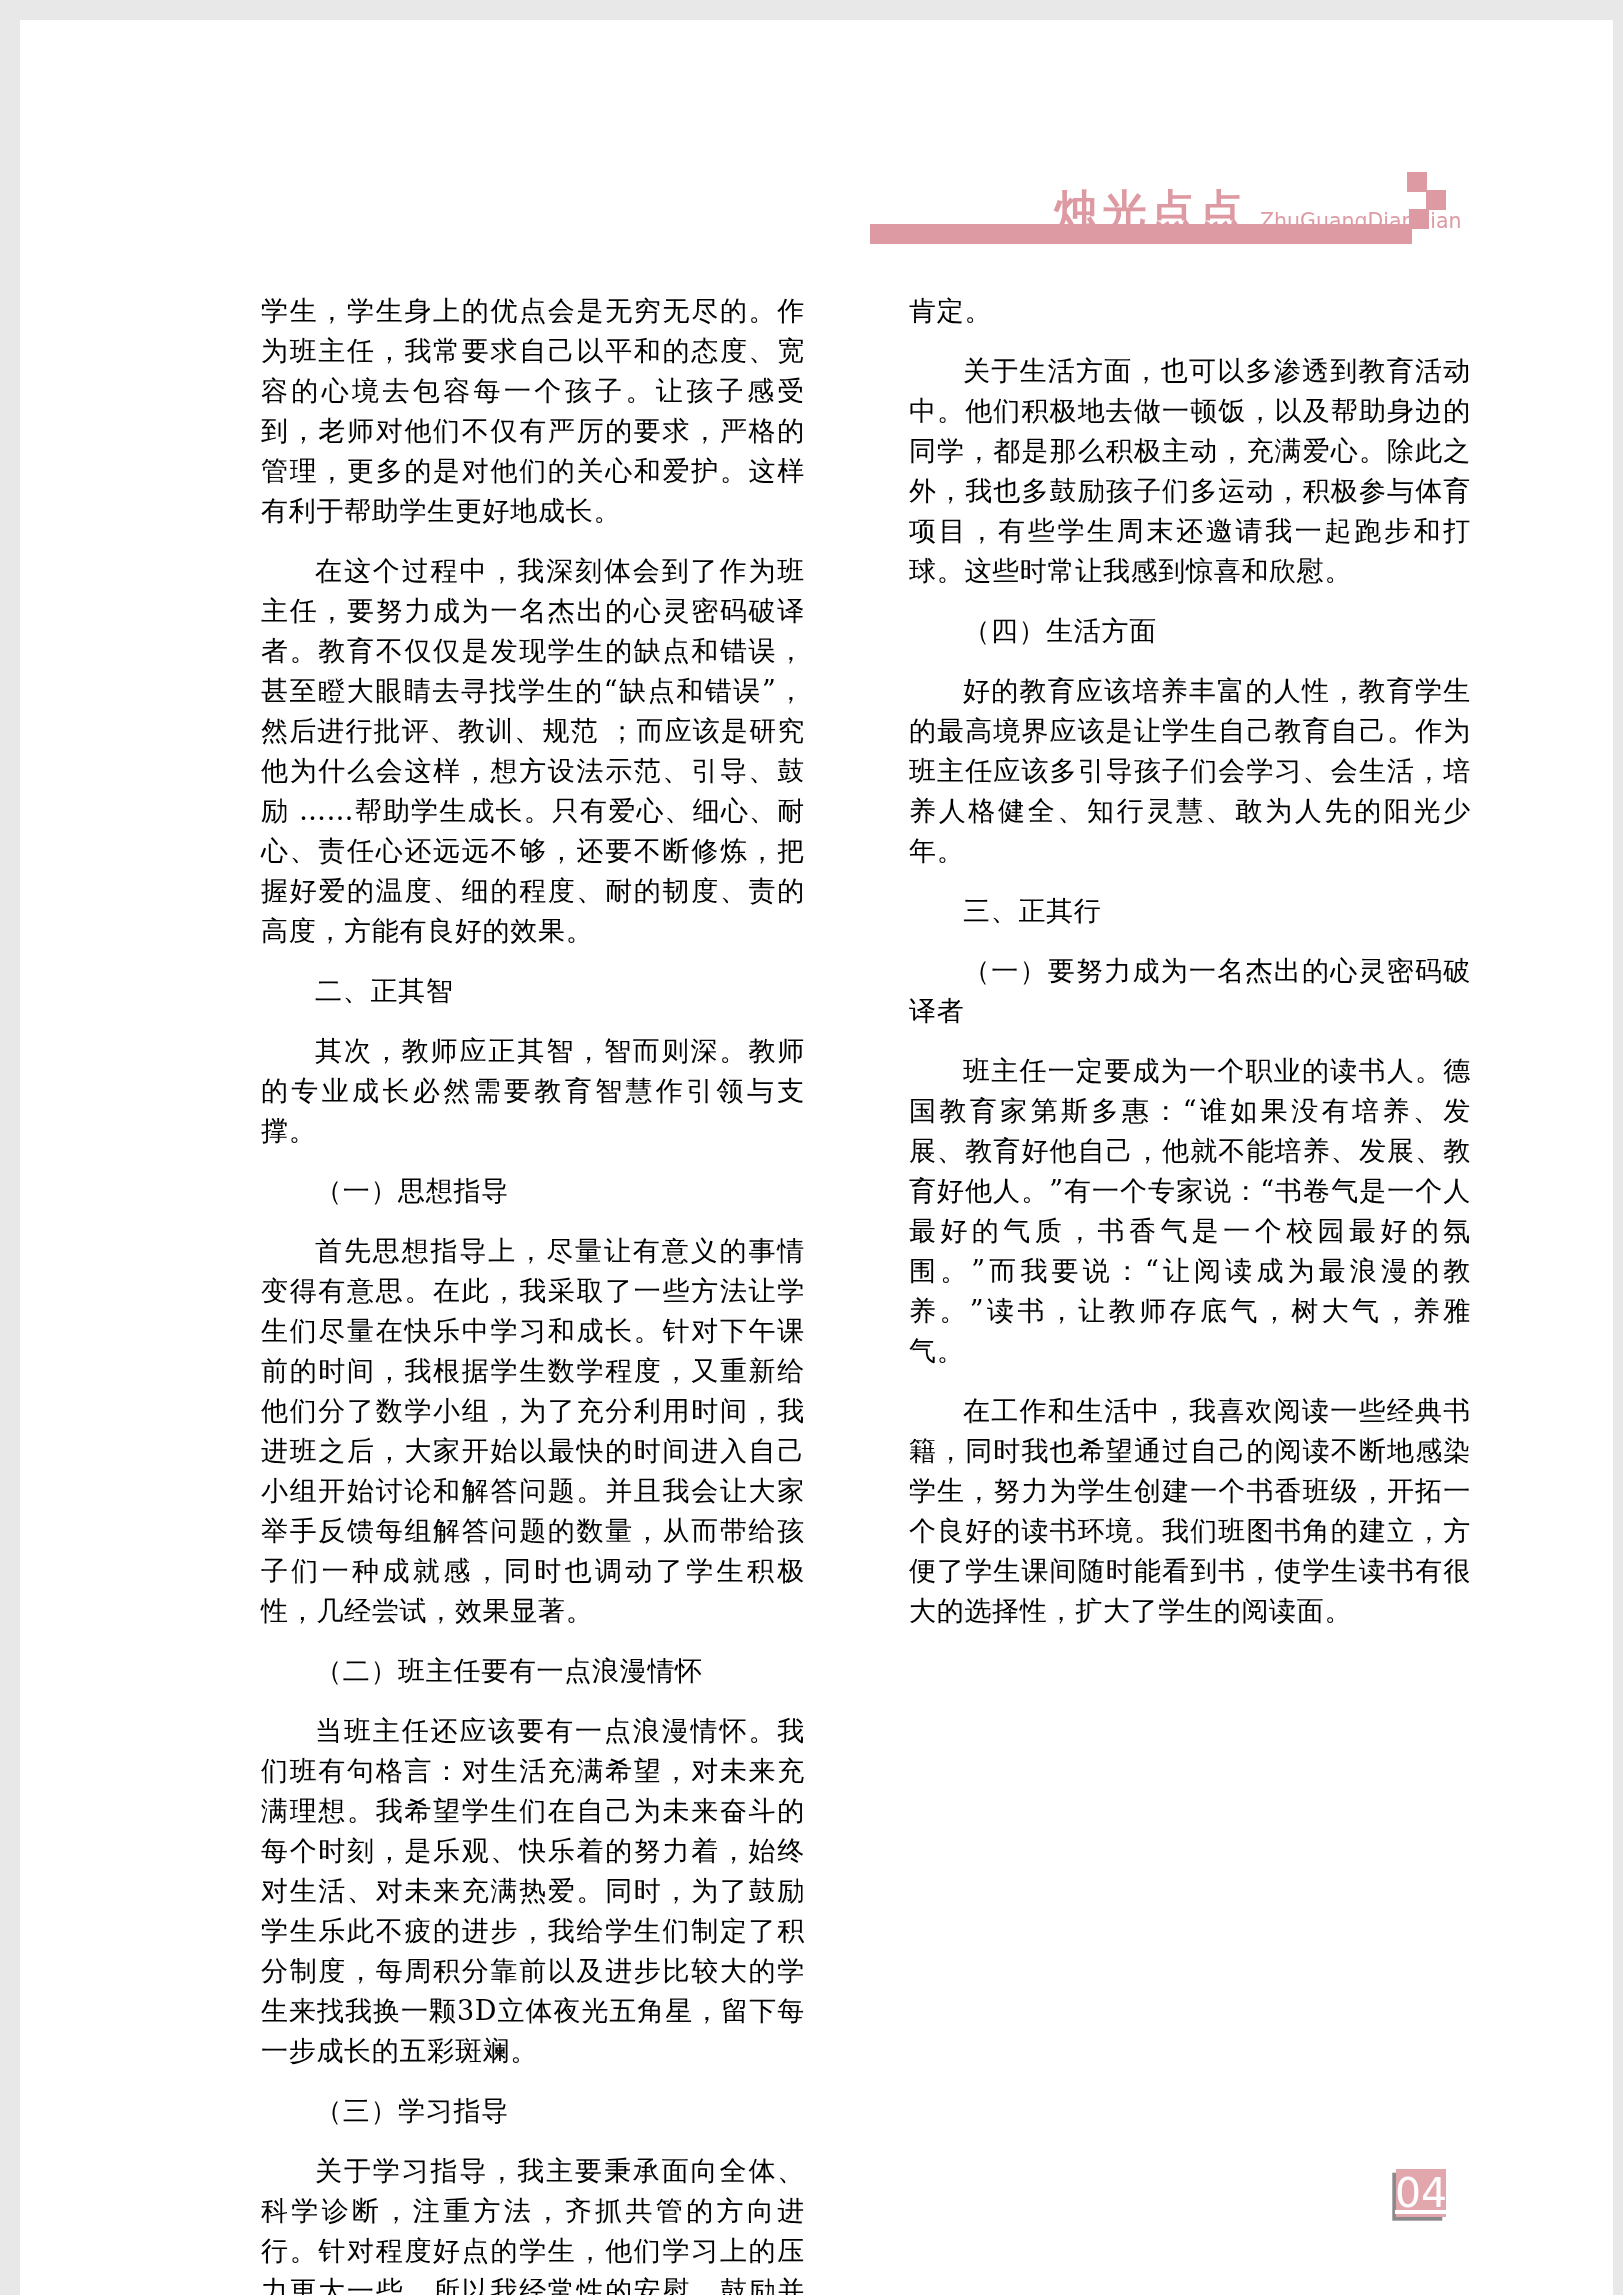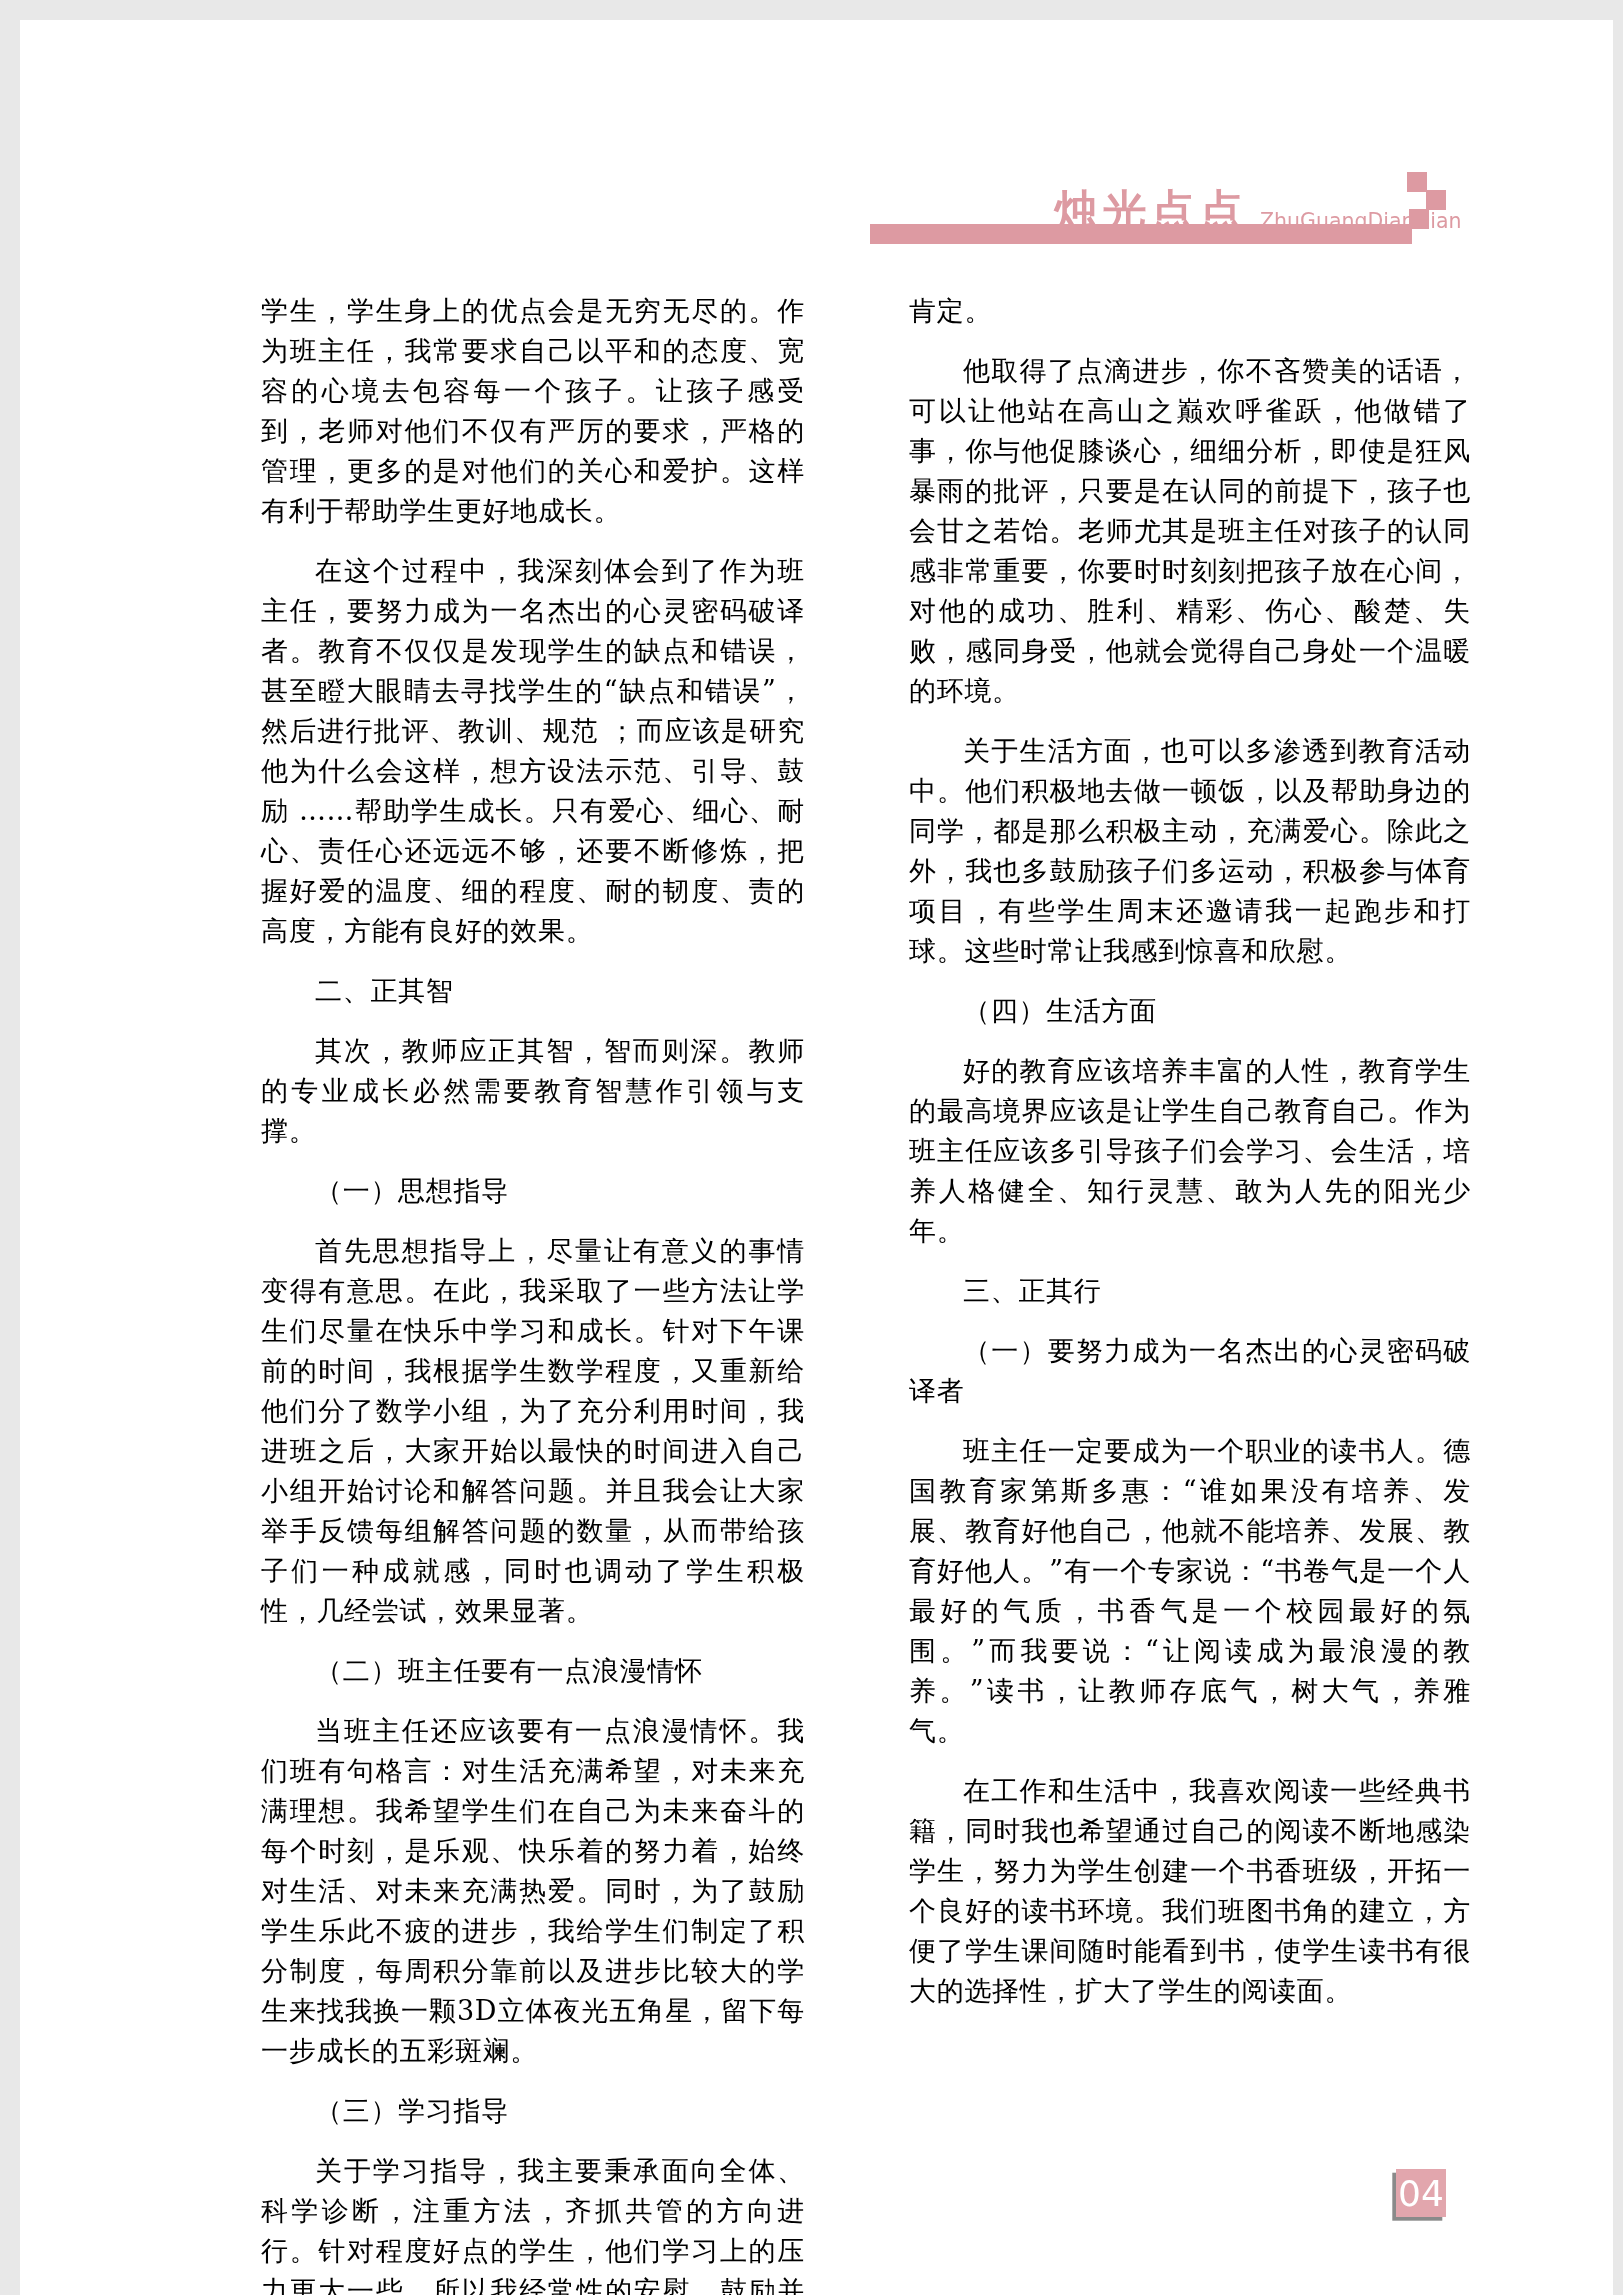--- a/index.html
+++ b/index.html
@@ -68,22 +68,22 @@
   .col p.indent{text-indent:2em;}
 
   
   .page-badge{
     position:absolute;left:1376px;top:2149px;
     width:50px;height:48px;
     background:var(--badge-bg);
     box-shadow:-3.7px 3.7px 0 var(--badge-shadow);
     color:#ffffff;
     font-family:"DejaVu Sans","Liberation Sans",sans-serif;
-    font-size:36px;
-    display:flex;align-items:center;justify-content:center;
+    font-size:41px;
+    display:flex;align-items:center;justify-content:center;text-decoration:underline;
   }
 </style>
 </head>
 <body>
 
 <div class="page">
 
   <header>
     <span class="masthead-title">烛光点点</span>
     <span class="masthead-pinyin">ZhuGuangDianDian</span>
@@ -103,21 +103,20 @@
         <p class="indent">其次，教师应正其智，智而则深。教师的专业成长必然需要教育智慧作引领与支撑。</p>
         <p class="indent">（一）思想指导</p>
         <p class="indent">首先思想指导上，尽量让有意义的事情变得有意思。在此，我采取了一些方法让学生们尽量在快乐中学习和成长。针对下午课前的时间，我根据学生数学程度，又重新给他们分了数学小组，为了充分利用时间，我进班之后，大家开始以最快的时间进入自己小组开始讨论和解答问题。并且我会让大家举手反馈每组解答问题的数量，从而带给孩子们一种成就感，同时也调动了学生积极性，几经尝试，效果显著。</p>
         <p class="indent">（二）班主任要有一点浪漫情怀</p>
         <p class="indent">当班主任还应该要有一点浪漫情怀。我们班有句格言：对生活充满希望，对未来充满理想。我希望学生们在自己为未来奋斗的每个时刻，是乐观、快乐着的努力着，始终对生活、对未来充满热爱。同时，为了鼓励学生乐此不疲的进步，我给学生们制定了积分制度，每周积分靠前以及进步比较大的学生来找我换一颗3D立体夜光五角星，留下每一步成长的五彩斑斓。</p>
         <p class="indent">（三）学习指导</p>
         <p class="indent">关于学习指导，我主要秉承面向全体、科学诊断，注重方法，齐抓共管的方向进行。针对程度好点的学生，他们学习上的压力更大一些，所以我经常性的安慰、鼓励并给予充分的信任。针对基础薄弱的学生，从不放弃，经常告诉他们，哪怕进步一名，说明都是在走上坡路，都值得开心，只要尽力了，都值得更好地</p>
       </section>
     <section class="col col-right">
         <p class="">肯定。</p>
-        <p class="indent">他取得了点滴进步，你不吝赞美的话语，可以让他站在高山之巅欢呼雀跃，他做错了事，你与他促膝谈心，细细分析，即使是狂风暴雨的批评，只要是在认同的前提下，孩子也会甘之若饴。老师尤其是班主任对孩子的认同感非常重要，你要时时刻刻把孩子放在心间，对他的成功、胜利、精彩、伤心、酸楚、失败，感同身受，他就会觉得自己身处一个温暖的环境。</p>
         <p class="indent">关于生活方面，也可以多渗透到教育活动中。他们积极地去做一顿饭，以及帮助身边的同学，都是那么积极主动，充满爱心。除此之外，我也多鼓励孩子们多运动，积极参与体育项目，有些学生周末还邀请我一起跑步和打球。这些时常让我感到惊喜和欣慰。</p>
         <p class="indent">（四）生活方面</p>
         <p class="indent">好的教育应该培养丰富的人性，教育学生的最高境界应该是让学生自己教育自己。作为班主任应该多引导孩子们会学习、会生活，培养人格健全、知行灵慧、敢为人先的阳光少年。</p>
         <p class="indent">三、正其行</p>
         <p class="indent">（一）要努力成为一名杰出的心灵密码破译者</p>
         <p class="indent">班主任一定要成为一个职业的读书人。德国教育家第斯多惠：“谁如果没有培养、发展、教育好他自己，他就不能培养、发展、教育好他人。”有一个专家说：“书卷气是一个人最好的气质，书香气是一个校园最好的氛围。”而我要说：“让阅读成为最浪漫的教养。”读书，让教师存底气，树大气，养雅气。</p>
         <p class="indent">在工作和生活中，我喜欢阅读一些经典书籍，同时我也希望通过自己的阅读不断地感染学生，努力为学生创建一个书香班级，开拓一个良好的读书环境。我们班图书角的建立，方便了学生课间随时能看到书，使学生读书有很大的选择性，扩大了学生的阅读面。</p>
       </section>
   </main>
 

